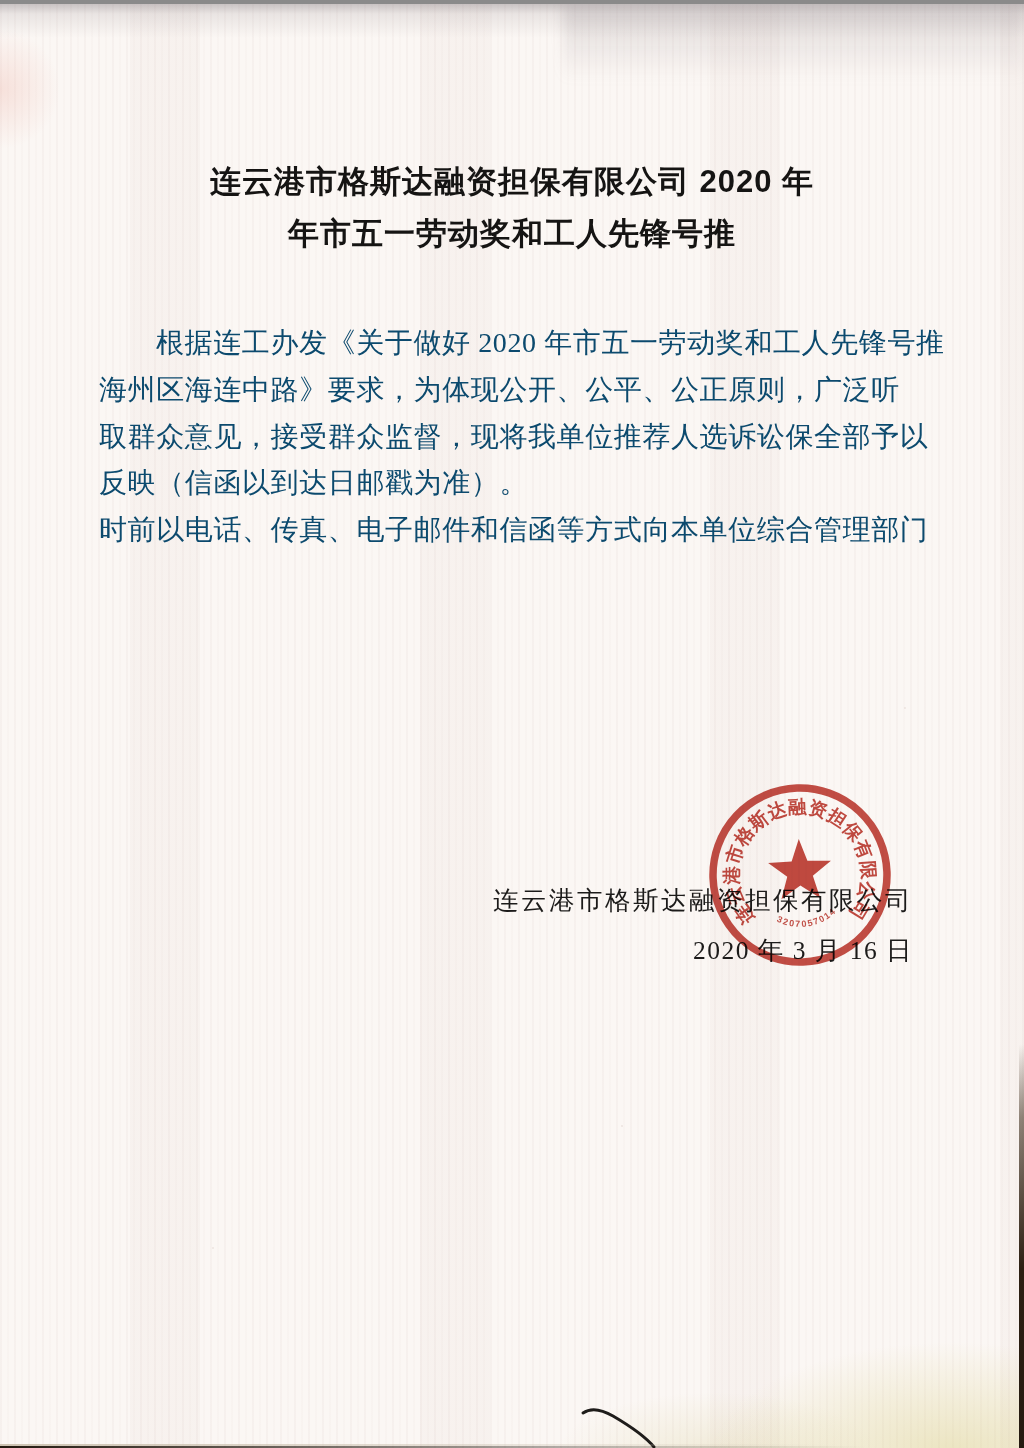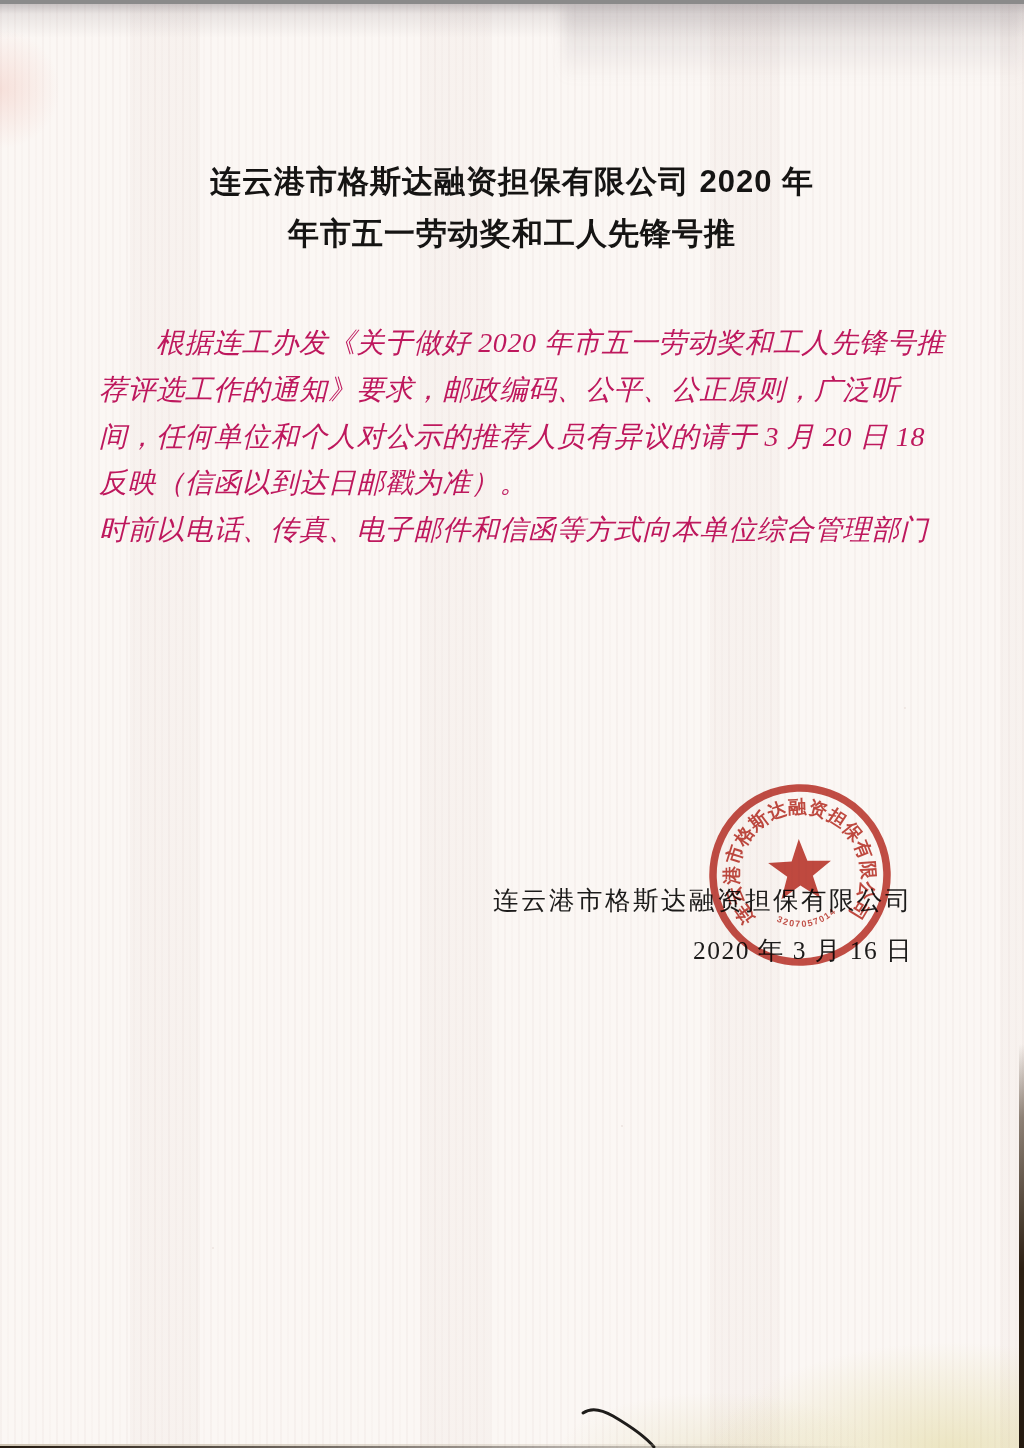--- a/index.html
+++ b/index.html
@@ -66,22 +66,21 @@
     font-family:"Liberation Sans", sans-serif;
     font-weight:700;
     font-size:31px;line-height:52px;
     letter-spacing:1px;
     color:#151413;
   }
   .body-block{
     position:absolute;top:316px;left:99px;width:832px;
     font-size:28px;line-height:46.8px;
     letter-spacing:0.6px;
-    color:#be185d;
-    font-style:italic;
+    color:#0c4a6e;
   }
   .body-block .line{white-space:nowrap;}
   .body-block .indent{text-indent:57px;}
 
   .signature-block{
     position:absolute;top:872px;right:111px;
     text-align:right;
     color:#1c1b1a;
     font-size:25.5px;line-height:50px;
   }
@@ -108,22 +107,22 @@
   <div class="top-shade-right"></div>
   <div class="speckles"></div>
 
   <div class="title-block">
     <div>连云港市格斯达融资担保有限公司 2020 年</div>
     <div>年市五一劳动奖和工人先锋号推</div>
   </div>
 
   <div class="body-block">
     <div class="line indent">根据连工办发《关于做好 2020 年市五一劳动奖和工人先锋号推</div>
-    <div class="line">荐评选工作的通知》要求，邮政编码、公平、公正原则，广泛听</div>
-    <div class="line">间，任何单位和个人对公示的推荐人员有异议的请于 3 月 20 日 18</div>
+    <div class="line">海州区海连中路》要求，为体现公开、公平、公正原则，广泛听</div>
+    <div class="line">取群众意见，接受群众监督，现将我单位推荐人选诉讼保全部予以</div>
     <div class="line">反映（信函以到达日邮戳为准）。</div>
     <div class="line">时前以电话、传真、电子邮件和信函等方式向本单位综合管理部门</div>
   </div>
 
   <div class="signature-block">
     <div class="company">连云港市格斯达融资担保有限公司</div>
     <div class="date">2020 年 3 月 16 日</div>
   </div>
 
   <div class="seal">

